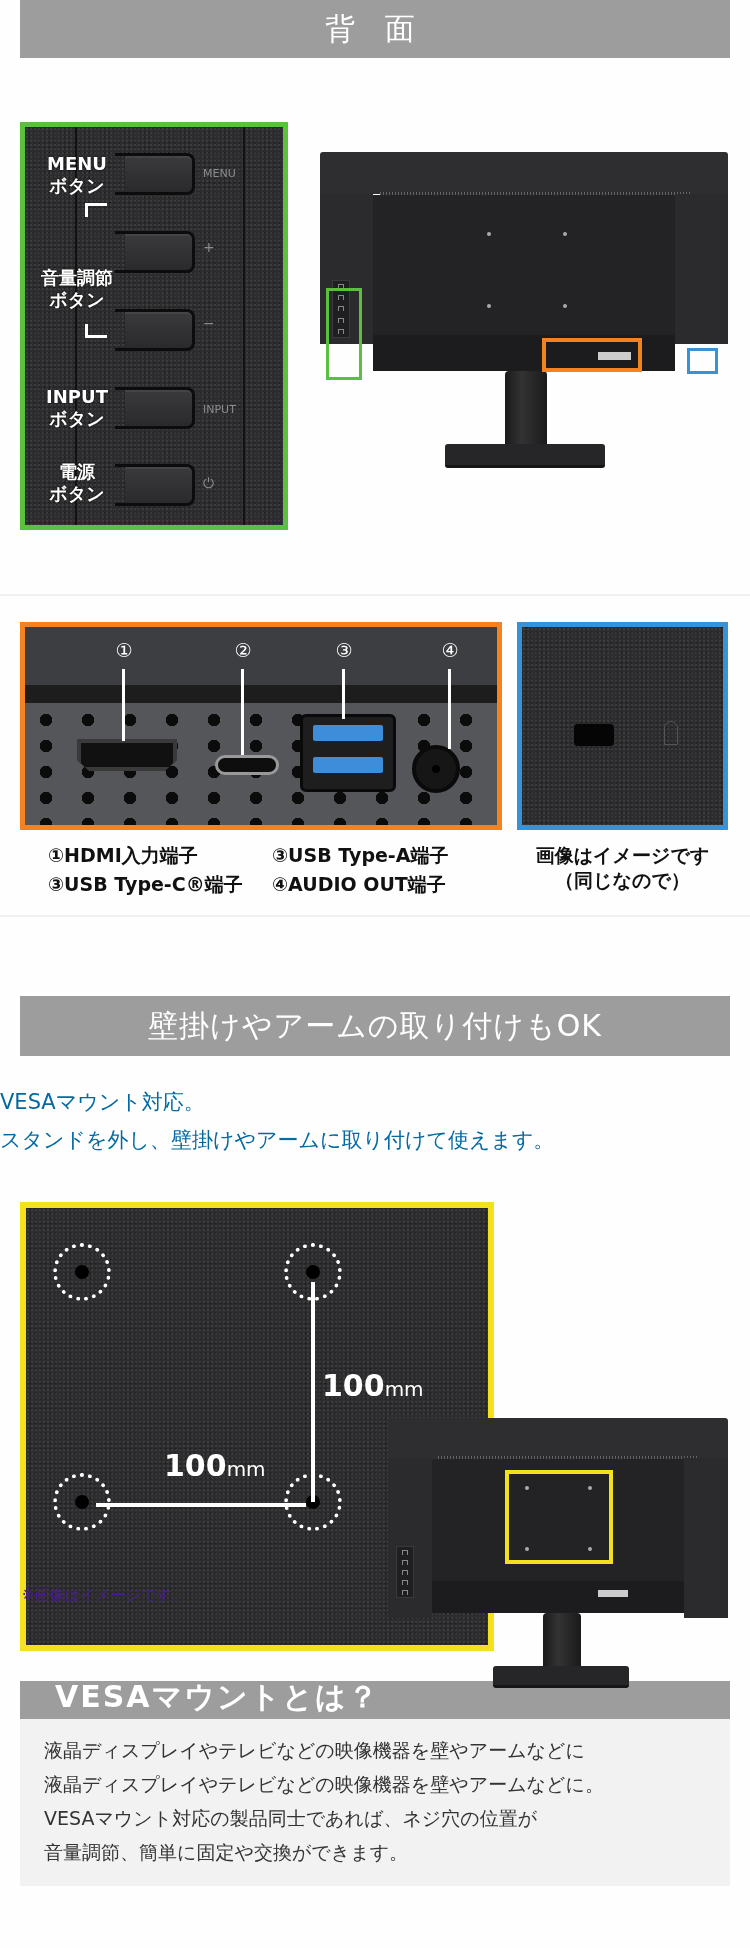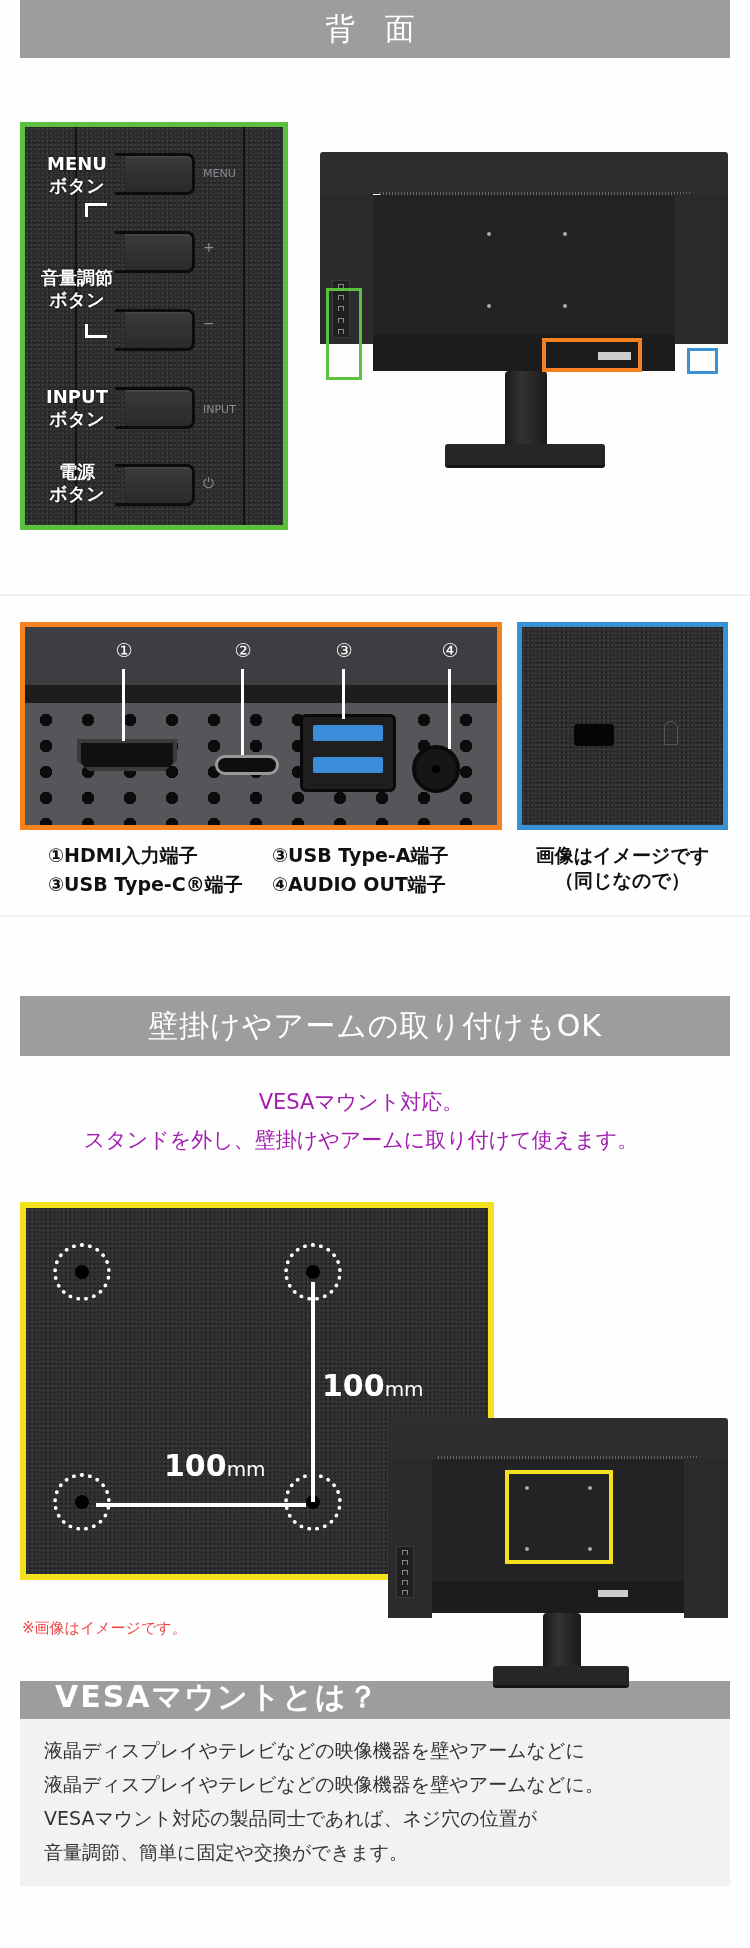--- a/index.html
+++ b/index.html
@@ -77,29 +77,29 @@
   .port-audio { position: absolute; left: 387px; top: 118px; width: 48px; height: 48px; border-radius: 50%; background: #161616; border: 4px solid #0a0a0a; }
   .port-audio::after { content: ""; position: absolute; left: 16px; top: 16px; width: 8px; height: 8px; border-radius: 50%; background: #000; }
 
   #blue-box { position: absolute; left: 517px; top: 622px; width: 211px; height: 208px; border: 5px solid #3a92d6; }
   .kslot { position: absolute; left: 52px; top: 97px; width: 40px; height: 22px; background: #050505; border-radius: 4px; }
   .klock { position: absolute; left: 142px; top: 94px; width: 14px; height: 24px; border: 1px solid #555; border-radius: 7px 7px 0 0; }
 
   .port-caption { position: absolute; font-weight: bold; font-size: 19px; line-height: 26px; color: #111; }
 
   
-  .center-text { position: absolute; left: 0; width: 722px; text-align: center; font-size: 21px; color: #a21caf; }
-
-  #yellow-box { position: absolute; left: 20px; top: 1202px; width: 474px; height: 378px; border: 6px solid #f2e11c; overflow: hidden; }
+  .center-text { position: absolute; left: 0; width: 722px; font-size: 21px; color: #0369a1; }
+
+  #yellow-box { position: absolute; left: 20px; top: 1202px; width: 474px; height: 449px; border: 6px solid #f2e11c; overflow: hidden; }
   .dot-ring { position: absolute; width: 58px; height: 58px; border-radius: 50%; border: 4px dotted #fff; }
   .hole { position: absolute; width: 14px; height: 14px; border-radius: 50%; background: #000; }
   .mline { position: absolute; background: #fff; }
   .mm { position: absolute; color: #fff; font-size: 30px; font-weight: bold; }
   .mm small { font-size: 20px; font-weight: normal; }
-  .note { position: absolute; left: 22px; top: 1586px; font-size: 15px; color: #ef4444; margin-top: 33px; }
+  .note { position: absolute; left: 22px; top: 1586px; font-size: 15px; color: #4c1d95; }
 
   
   #what-panel { position: absolute; left: 20px; top: 1681px; width: 710px; height: 205px; background: #f2f2f2; }
   #what-bar { position: absolute; left: 20px; top: 1681px; width: 710px; height: 38px; background: #9c9d9c; }
   #what-title { position: absolute; left: 55px; top: 1677px; color: #fff; font-size: 30px; font-weight: bold; letter-spacing: 2px; }
   .what-line { position: absolute; left: 44px; font-size: 19px; color: #333; }
 </style>
 </head>
 <body>
 

